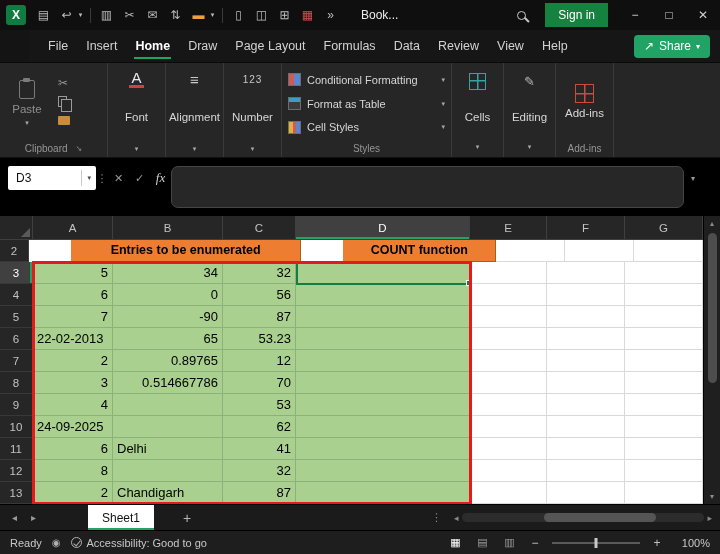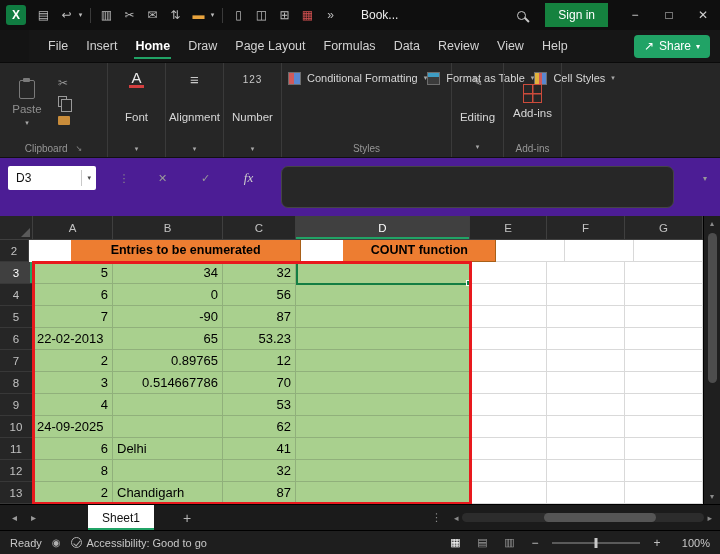--- a/index.html
+++ b/index.html
@@ -55,42 +55,42 @@
   .icon-copy::after { content:""; position:absolute; left:2px; top:2px; width:9px; height:11px; border:1.2px solid #9a9a9a; background:#262626; }
   .icon-painter { width:12px; height:9px; background:#c98c3a; border-radius:1px; }
 
   .rgroup.collapsed { width:58px; align-items:center; justify-content:space-between; padding:7px 0 4px; }
   .gicon { height:18px; display:flex; align-items:center; justify-content:center; }
   .font-a { font-size:15px; line-height:1; color:#e8e8e8; border-bottom:3px solid #d43f3f; padding:0 2px; }
   .align-icn { font-size:15px; color:#c9c9c9; }
   .num-icn { font-size:10px; color:#c9c9c9; letter-spacing:1px; }
 
   .rgroup.styles { width:170px; }
-  .styles-rows { flex:1; display:flex; justify-content:space-evenly; padding:4px 6px 0; }
+  .styles-rows { flex:1; display:flex; flex-direction:column; justify-content:space-evenly; padding:4px 6px 0; }
   .style-row { display:flex; align-items:center; gap:6px; height:22px; font-size:11px; color:#d6d6d6; }
   .srl { flex:1; white-space:nowrap; overflow:hidden; }
   .si { width:13px; height:13px; border:1px solid #6d6d6d; flex:0 0 13px; }
   .si.cf { background:linear-gradient(90deg,#d05a5a 50%,#5a87d0 50%); }
   .si.fat { background:linear-gradient(180deg,#3e9cc3 38%,#3b3b3b 38%); }
   .si.cs { background:linear-gradient(90deg,#e0b23c 33%,#d05a5a 33% 66%,#5a87d0 66%); }
 
   .rgroup.big { width:52px; align-items:center; justify-content:space-between; padding:9px 0 6px; }
   .cells-icn { width:17px; height:17px; border:1.5px solid #35a3a3;
     background:linear-gradient(#35a3a3,#35a3a3) center/100% 1.5px no-repeat,
                linear-gradient(#35a3a3,#35a3a3) center/1.5px 100% no-repeat; }
   .edit-icn { font-size:13px; color:#b5b5b5; }
   .rgroup.addins { width:58px; }
   .addins-body { flex:1; display:flex; flex-direction:column; align-items:center; justify-content:center; gap:4px; }
   .addins-icn { width:19px; height:19px; border:1.5px solid #cc4b3b;
     background:linear-gradient(#cc4b3b,#cc4b3b) center/100% 1.5px no-repeat,
                linear-gradient(#cc4b3b,#cc4b3b) center/1.5px 100% no-repeat; }
   .rgroup.filler { flex:1; border-right:none; }
 
   
-  .formula-bar { height:58px; background:#4c1d95; display:flex; align-items:flex-start; padding:8px 6px 0 8px; gap:22px; }
+  .formula-bar { height:58px; background:#000000; display:flex; align-items:flex-start; padding:8px 18px 0 8px; gap:0; }
   .name-box { width:88px; height:24px; background:#fff; border-radius:2px; display:flex; align-items:center; padding:0 0 0 8px; color:#111; font-size:12px; cursor:pointer; }
   .nb-text { flex:1; }
   .nb-chev { font-size:7px; color:#444; border-left:1px solid #c9c9c9; padding:0 5px; height:16px; display:flex; align-items:center; }
   .fb-dots { width:12px; height:24px; color:#8a8a8a; font-size:11px; display:flex; align-items:center; justify-content:center; }
   .fb-btn { width:21px; height:24px; display:flex; align-items:center; justify-content:center; color:#9a9a9a; font-size:11px; }
   .fb-btn.fx { font-style:italic; font-family:"Liberation Serif", serif; color:#cdcdcd; font-size:13px; }
   .formula-input { flex:1; height:42px; background:#272727; border:1px solid #454545; border-radius:7px; }
   .fb-expand { width:18px; height:24px; color:#999; font-size:8px; display:flex; align-items:center; justify-content:center; }
 
   
@@ -267,20 +267,27 @@
         <span class="si cs"></span>
         <span class="srl">Cell Styles</span>
         <span class="chev">▾</span>
       </div>
     </div>
     <div class="glabel">
       <span>Styles</span>
     </div>
   </div>
 
+  <div class="rgroup big">
+    <span class="gicon">
+        <span class="cells-icn"></span>
+      </span>
+    <span class="gname">Cells</span>
+    <span class="chev">▾</span>
+  </div>
 
   <div class="rgroup big">
     <span class="gicon edit-icn">✎</span>
     <span class="gname">Editing</span>
     <span class="chev">▾</span>
   </div>
 
   <div class="rgroup addins">
     <div class="addins-body">
       <span class="addins-icn"></span>

